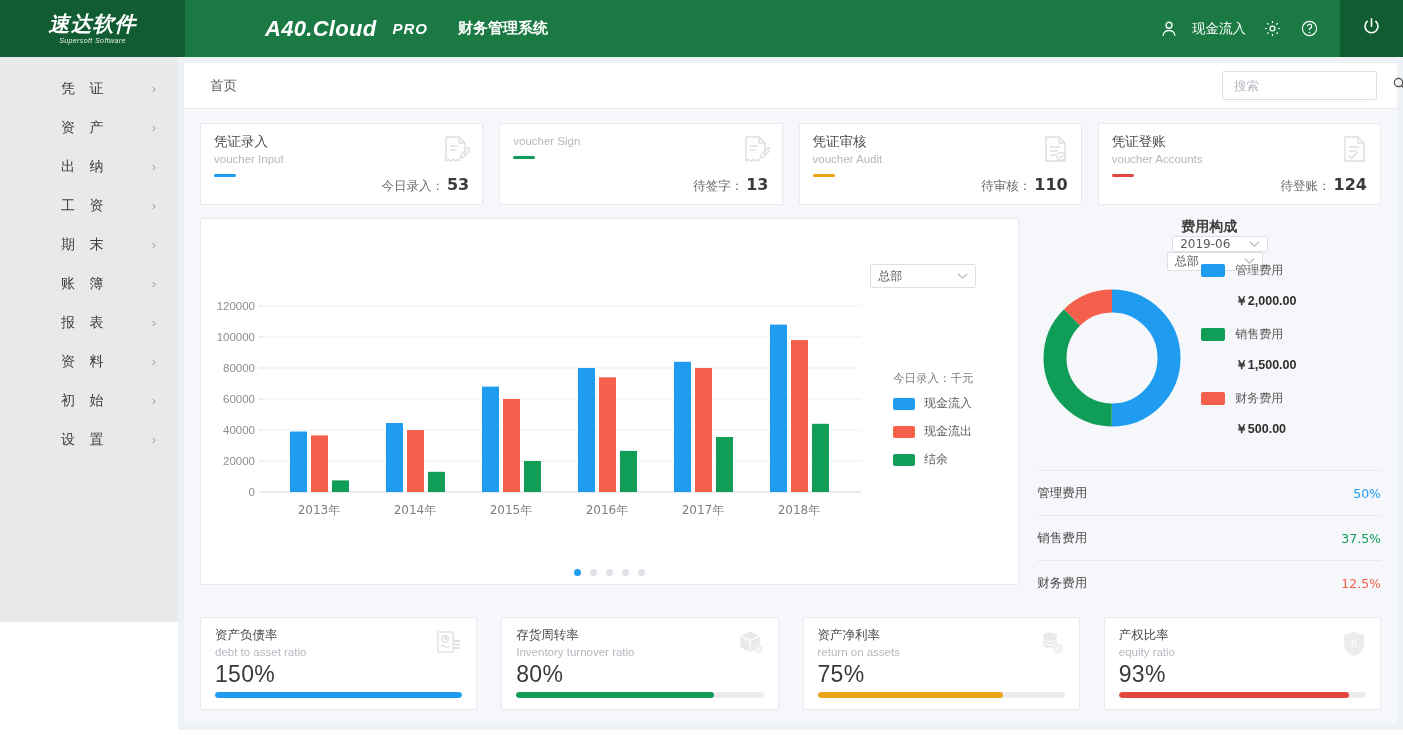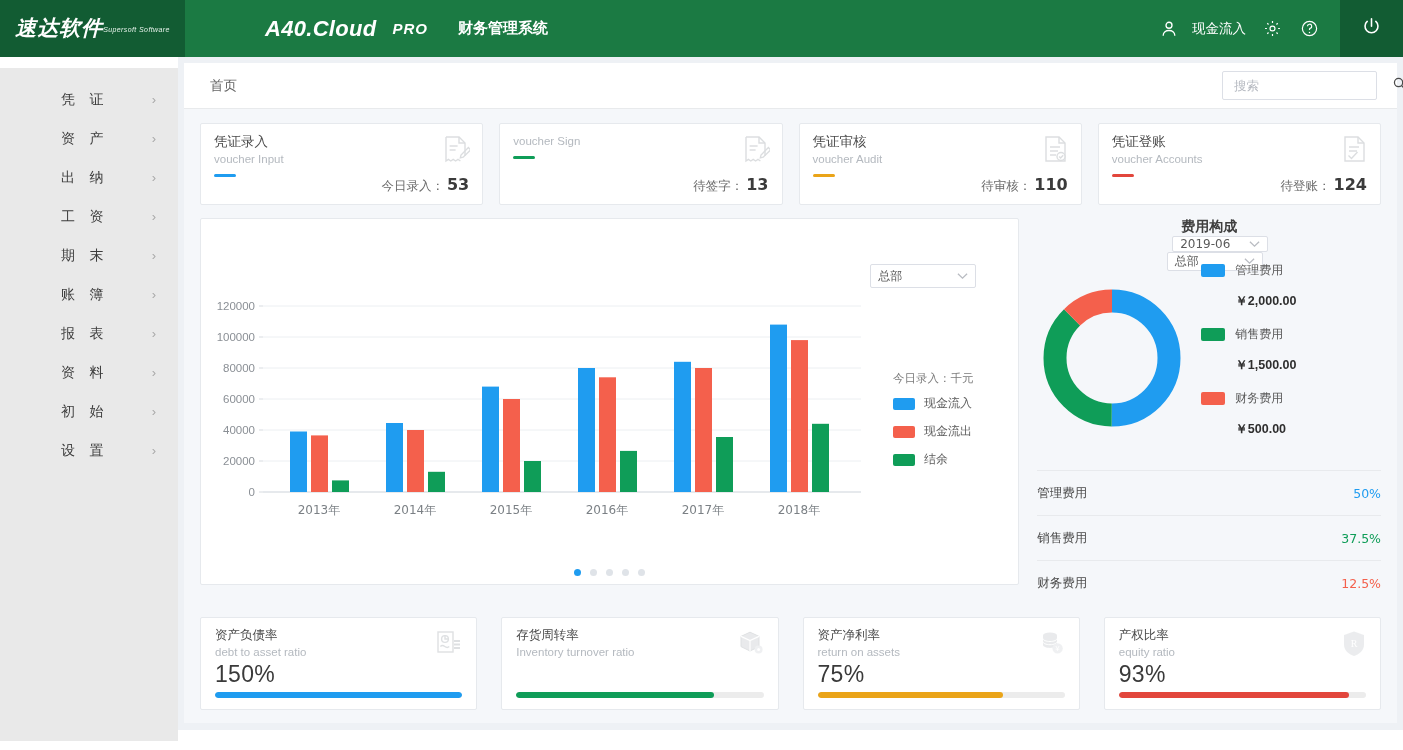--- a/index.html
+++ b/index.html
@@ -13,21 +13,21 @@
   }
   .app { position: relative; width: 1403px; height: 750px; background:#fff; }
 
   
   .topbar {
     position:absolute; left:0; top:0; width:1403px; height:57px;
     background:#1b7a43; display:flex; align-items:center;
   }
   .logo-zone {
     width:185px; height:57px; background:#125c33;
-    display:flex; align-items:center; justify-content:center; flex-direction:row;
+    display:flex; align-items:center; justify-content:center; flex-direction:column;
   }
   .logo-cn {
     color:#fff; font-size:21px; font-weight:bold; font-style:italic;
     letter-spacing:1px; line-height:1.05;
     font-family:"DejaVu Sans","Liberation Sans",sans-serif;
   }
   .logo-en {
     color:#e6f2ea; font-size:7px; font-style:italic; letter-spacing:.4px;
     margin-top:1px;
   }
@@ -52,21 +52,21 @@
   .tr-item { display:flex; align-items:center; padding:0 9px; color:#fff; }
   .user-name { font-size:13.5px; color:#fff; font-family:"DejaVu Sans","Liberation Sans",sans-serif;
                padding:0 8px 0 4px; }
   .power-zone {
     width:63px; height:57px; background:#125c33;
     display:flex; align-items:center; justify-content:center; margin-left:12px;
   }
 
   
   .sidebar {
-    position:absolute; left:0; top:68px; width:178px; height:673px;
+    position:absolute; left:0; top:57px; width:178px; height:565px;
     background:#e9e9e9;
   }
   .side-item {
     height:39px; display:flex; align-items:center;
     padding:0 22px 0 0; cursor:pointer;
   }
   .side-label {
     flex:1; text-align:center; font-size:14px; color:#3d3d3d;
     letter-spacing:5px; padding-left:18px;
     font-family:"DejaVu Sans","Liberation Sans",sans-serif;
@@ -572,20 +572,21 @@
               </svg>
             </span>
             <div class="r-bar">
               <div class="r-fill" style="width:100%;background:#1f9cf0"></div>
             </div>
           </div>
 
           <div class="ratio">
             <div class="r-cn">存货周转率</div>
             <div class="r-en">Inventory turnover ratio</div>
+            <div class="r-val">80%</div>
             <span class="r-icon">
               <svg width="26" height="26" viewBox="0 0 26 26" fill="#b6babf" stroke="#9aa0a6" stroke-width="1">
                 <path d="M12 2.2L21 6.4v10.2L12 21 3 16.6V6.4z" fill="#bdc1c6"></path>
                 <path d="M3 6.4L12 10.6l9-4.2" fill="none" stroke="#fff" stroke-width="1.2"></path>
                 <path d="M12 10.6V21" fill="none" stroke="#fff" stroke-width="1.2"></path>
                 <circle cx="20.6" cy="19.4" r="4" fill="#cfd3d7" stroke="none"></circle>
                 <circle cx="20.6" cy="19.4" r="1.5" fill="#fff" stroke="none"></circle>
               </svg>
             </span>
             <div class="r-bar">

